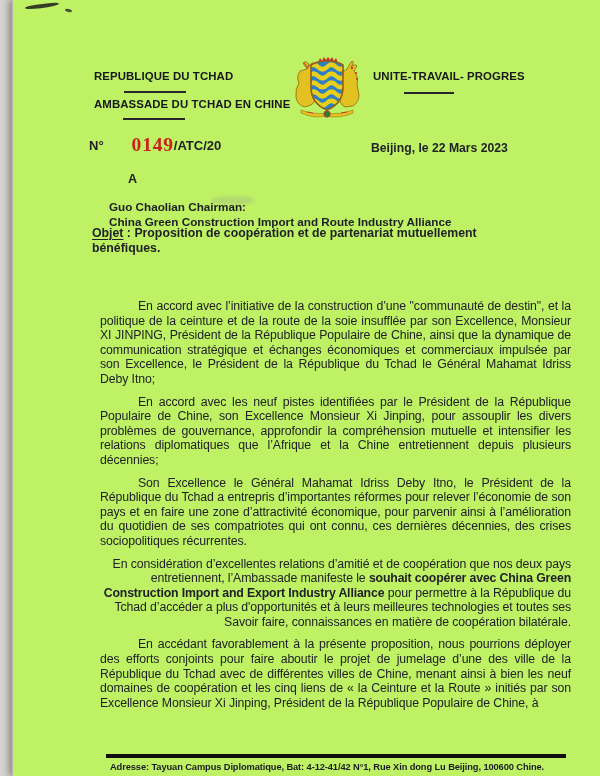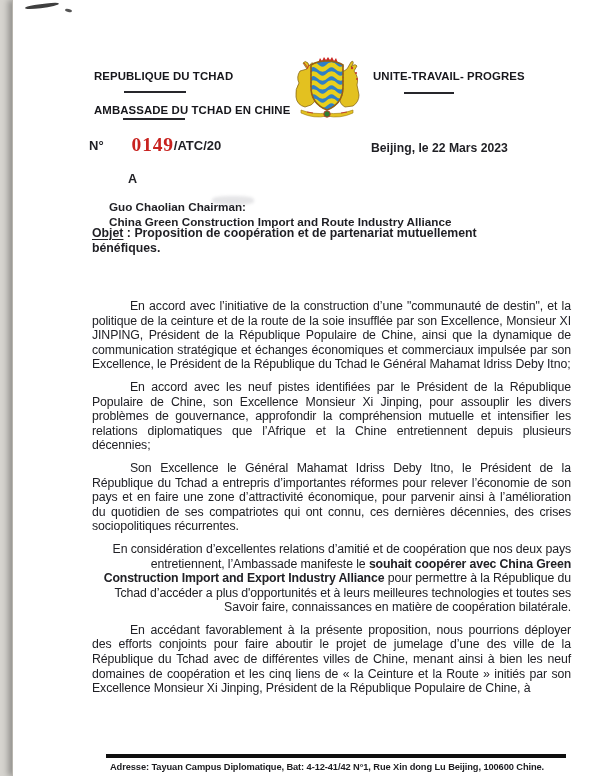--- a/index.html
+++ b/index.html
@@ -4,36 +4,36 @@
 <style>
   html,body{margin:0;padding:0;}
   body{
     width:600px;height:776px;position:relative;overflow:hidden;
     background:#d6d4cf;
     font-family:"Liberation Sans",sans-serif;
     -webkit-font-smoothing:antialiased;
   }
   .page{
     position:absolute;left:12px;top:0;width:588px;height:776px;
-    background:#ffffff;
+    background:#bef264;
     border-left:1px solid #b8b5ae;
     box-shadow:-4px 0 6px rgba(0,0,0,.30);
     color:#1f1f24;
   }
   
   .mark1{position:absolute;left:12px;top:4px;width:34px;height:4px;background:#1d1d1d;
     border-radius:50% 40% 60% 50%;transform:rotate(-7deg);opacity:.85;}
   .mark2{position:absolute;left:52px;top:9px;width:7px;height:3px;background:#2a2a2a;
     border-radius:50%;transform:rotate(14deg);opacity:.8;}
   .smudge{position:absolute;left:199px;top:196px;width:42px;height:9px;background:#8d8d96;
     opacity:.22;filter:blur(1.5px);border-radius:40%;}
   
   .hdr-title{position:absolute;font-weight:bold;font-size:11.4px;letter-spacing:.1px;white-space:nowrap;color:#17171c;}
   .t-republic{left:81px;top:70px;}
-  .t-embassy{left:81px;top:98px;margin-top:6px;}
+  .t-embassy{left:81px;top:98px;}
   .t-motto{left:360px;top:70px;}
   .rule{position:absolute;height:2px;background:#26262b;}
   .r1{left:111px;top:91px;width:62px;}
   .r2{left:110px;top:118px;width:62px;}
   .r3{left:391px;top:92px;width:50px;}
   .emblem{position:absolute;left:270px;top:54px;width:88px;height:68px;}
   
   .ref{position:absolute;left:76px;top:134px;white-space:nowrap;}
   .ref .bk{font-weight:bold;font-size:13px;vertical-align:baseline;}
   .ref .num{font-family:"Liberation Serif",serif;font-weight:bold;font-size:19.5px;
@@ -41,21 +41,21 @@
   .date{position:absolute;left:358px;top:141px;font-weight:bold;font-size:12.2px;white-space:nowrap;}
   
   .salutation{position:absolute;left:115px;top:172px;font-weight:bold;font-size:12.6px;}
   .recipient{position:absolute;left:80px;top:200px;font-weight:bold;font-size:11.7px;line-height:14.6px;white-space:nowrap;margin-left:16px;}
   
   .subject{position:absolute;left:79px;top:226px;width:448px;font-weight:bold;font-size:12.3px;line-height:15.4px;}
   .subject .lbl{text-decoration:underline;text-underline-offset:2px;}
   
   .bodytext{position:absolute;left:79px;top:299px;width:479px;font-size:12.3px;
     line-height:14.6px;letter-spacing:-.1px;color:#212126;}
-  .bodytext p{margin:0 0 8px 0;}
+  .bodytext p{margin:0 0 8px 8px;}
   .just{text-align:justify;}
   .ind{text-indent:38px;}
   .left{text-align:right;}
   .bodytext b{letter-spacing:-.15px;}
   
   .footer-rule{position:absolute;left:93px;top:754px;width:460px;height:4px;background:#0e0e0e;}
   .footer-text{position:absolute;left:97px;top:762px;font-weight:bold;font-size:9.3px;
     letter-spacing:-.1px;white-space:nowrap;color:#1b1b1f;}
 </style>
 </head>

